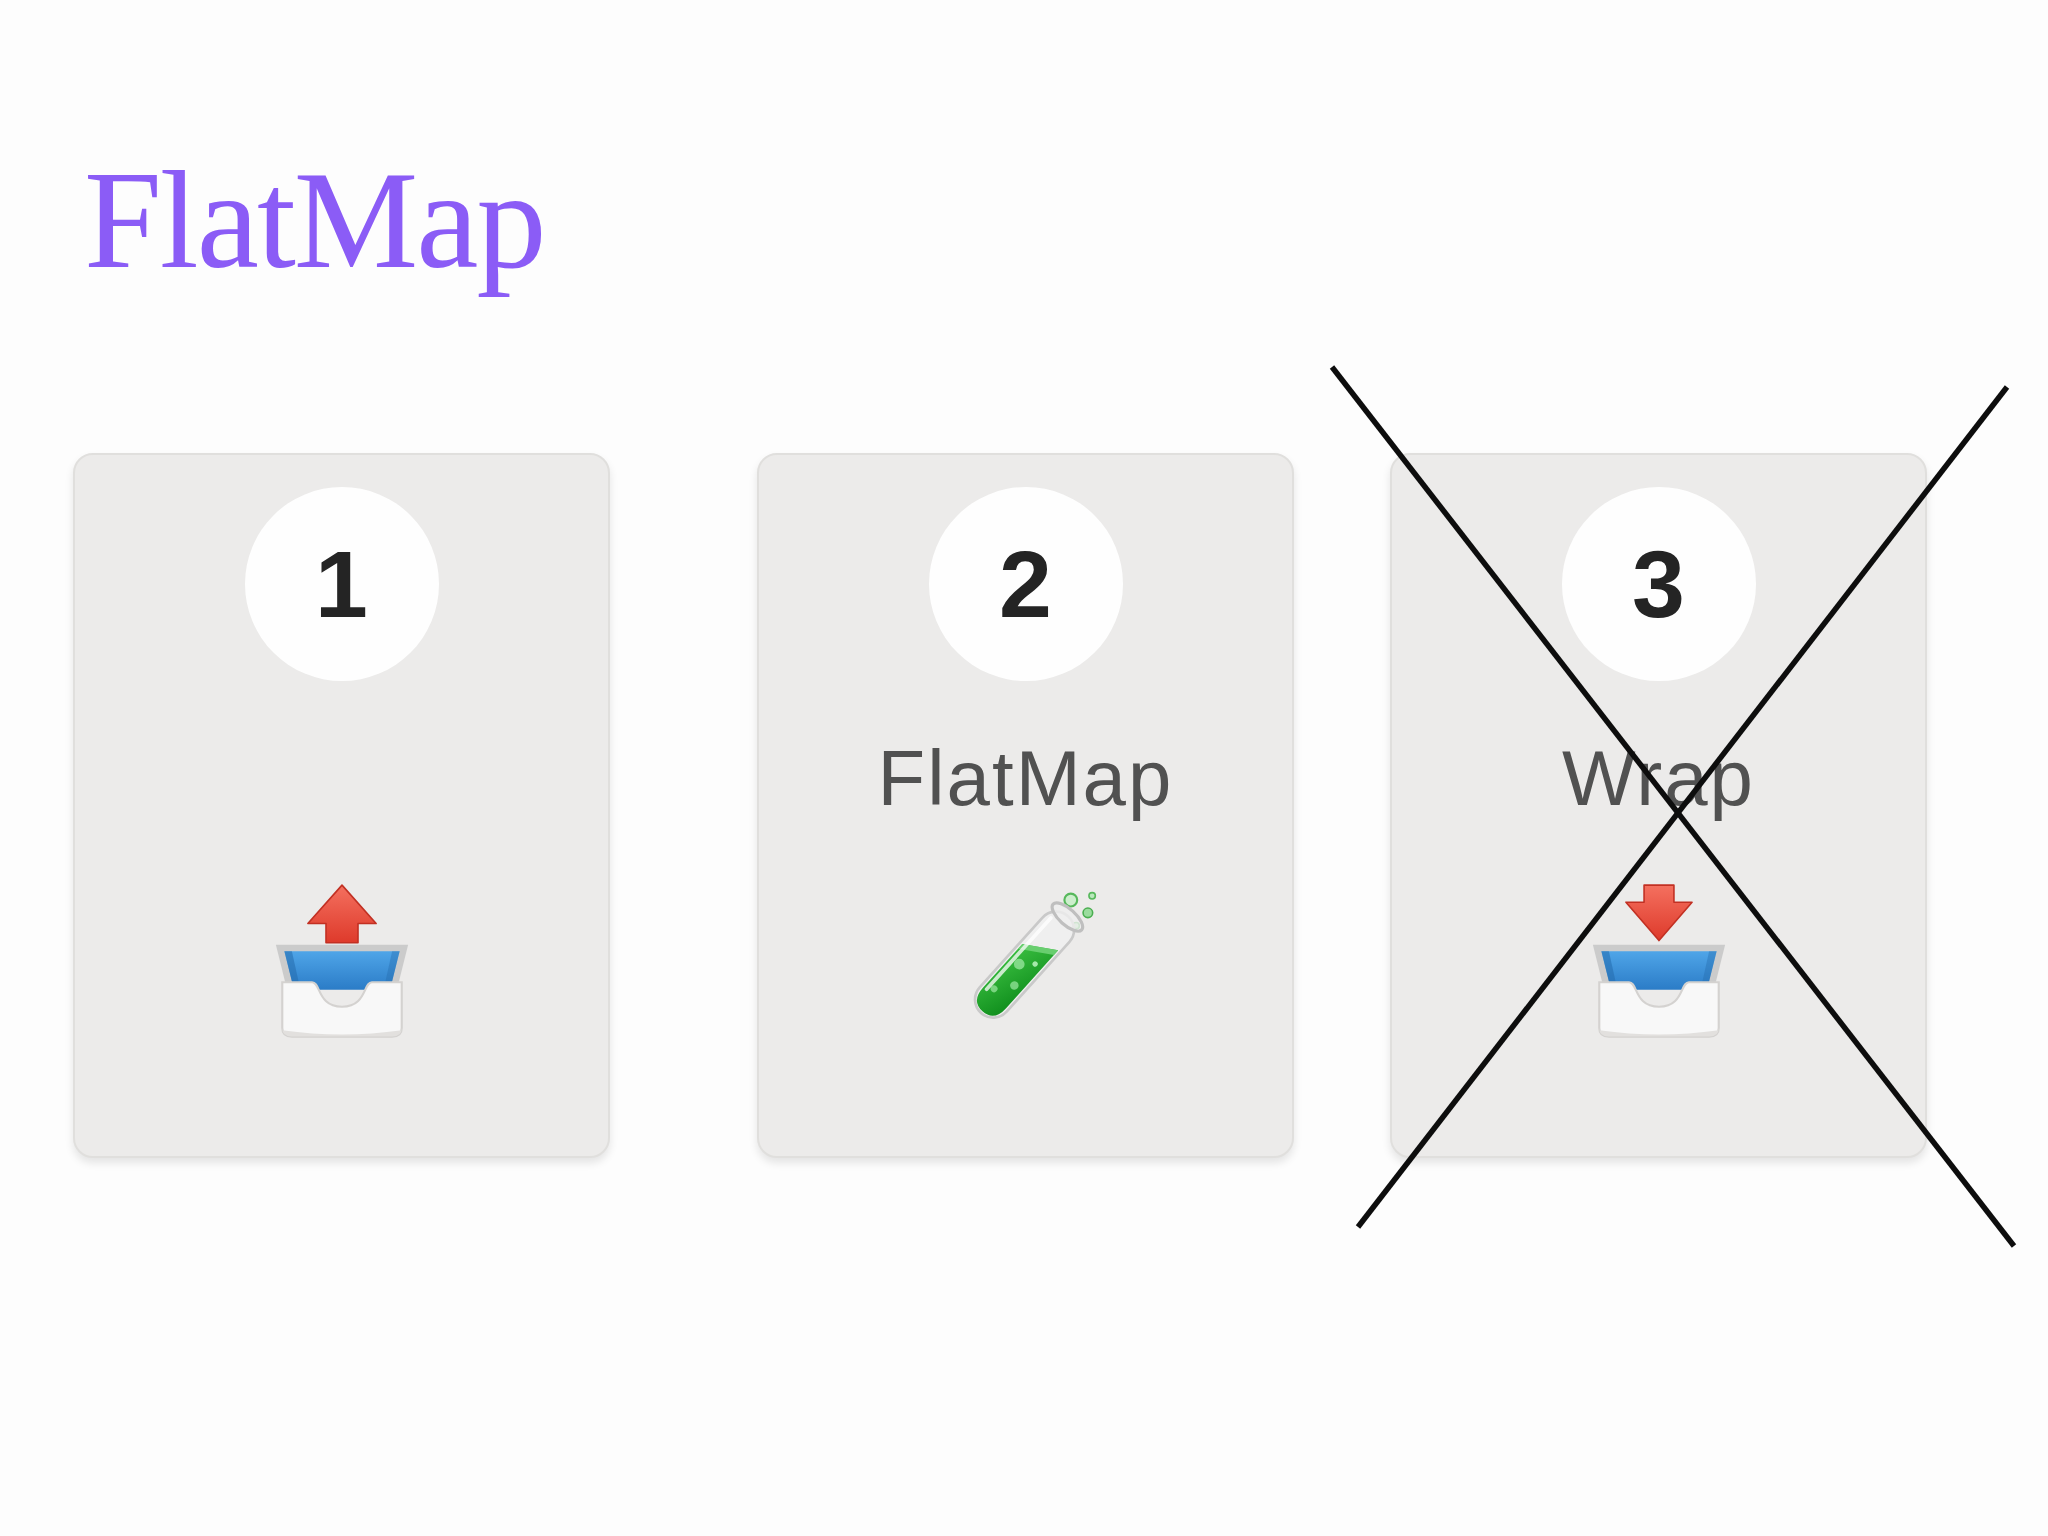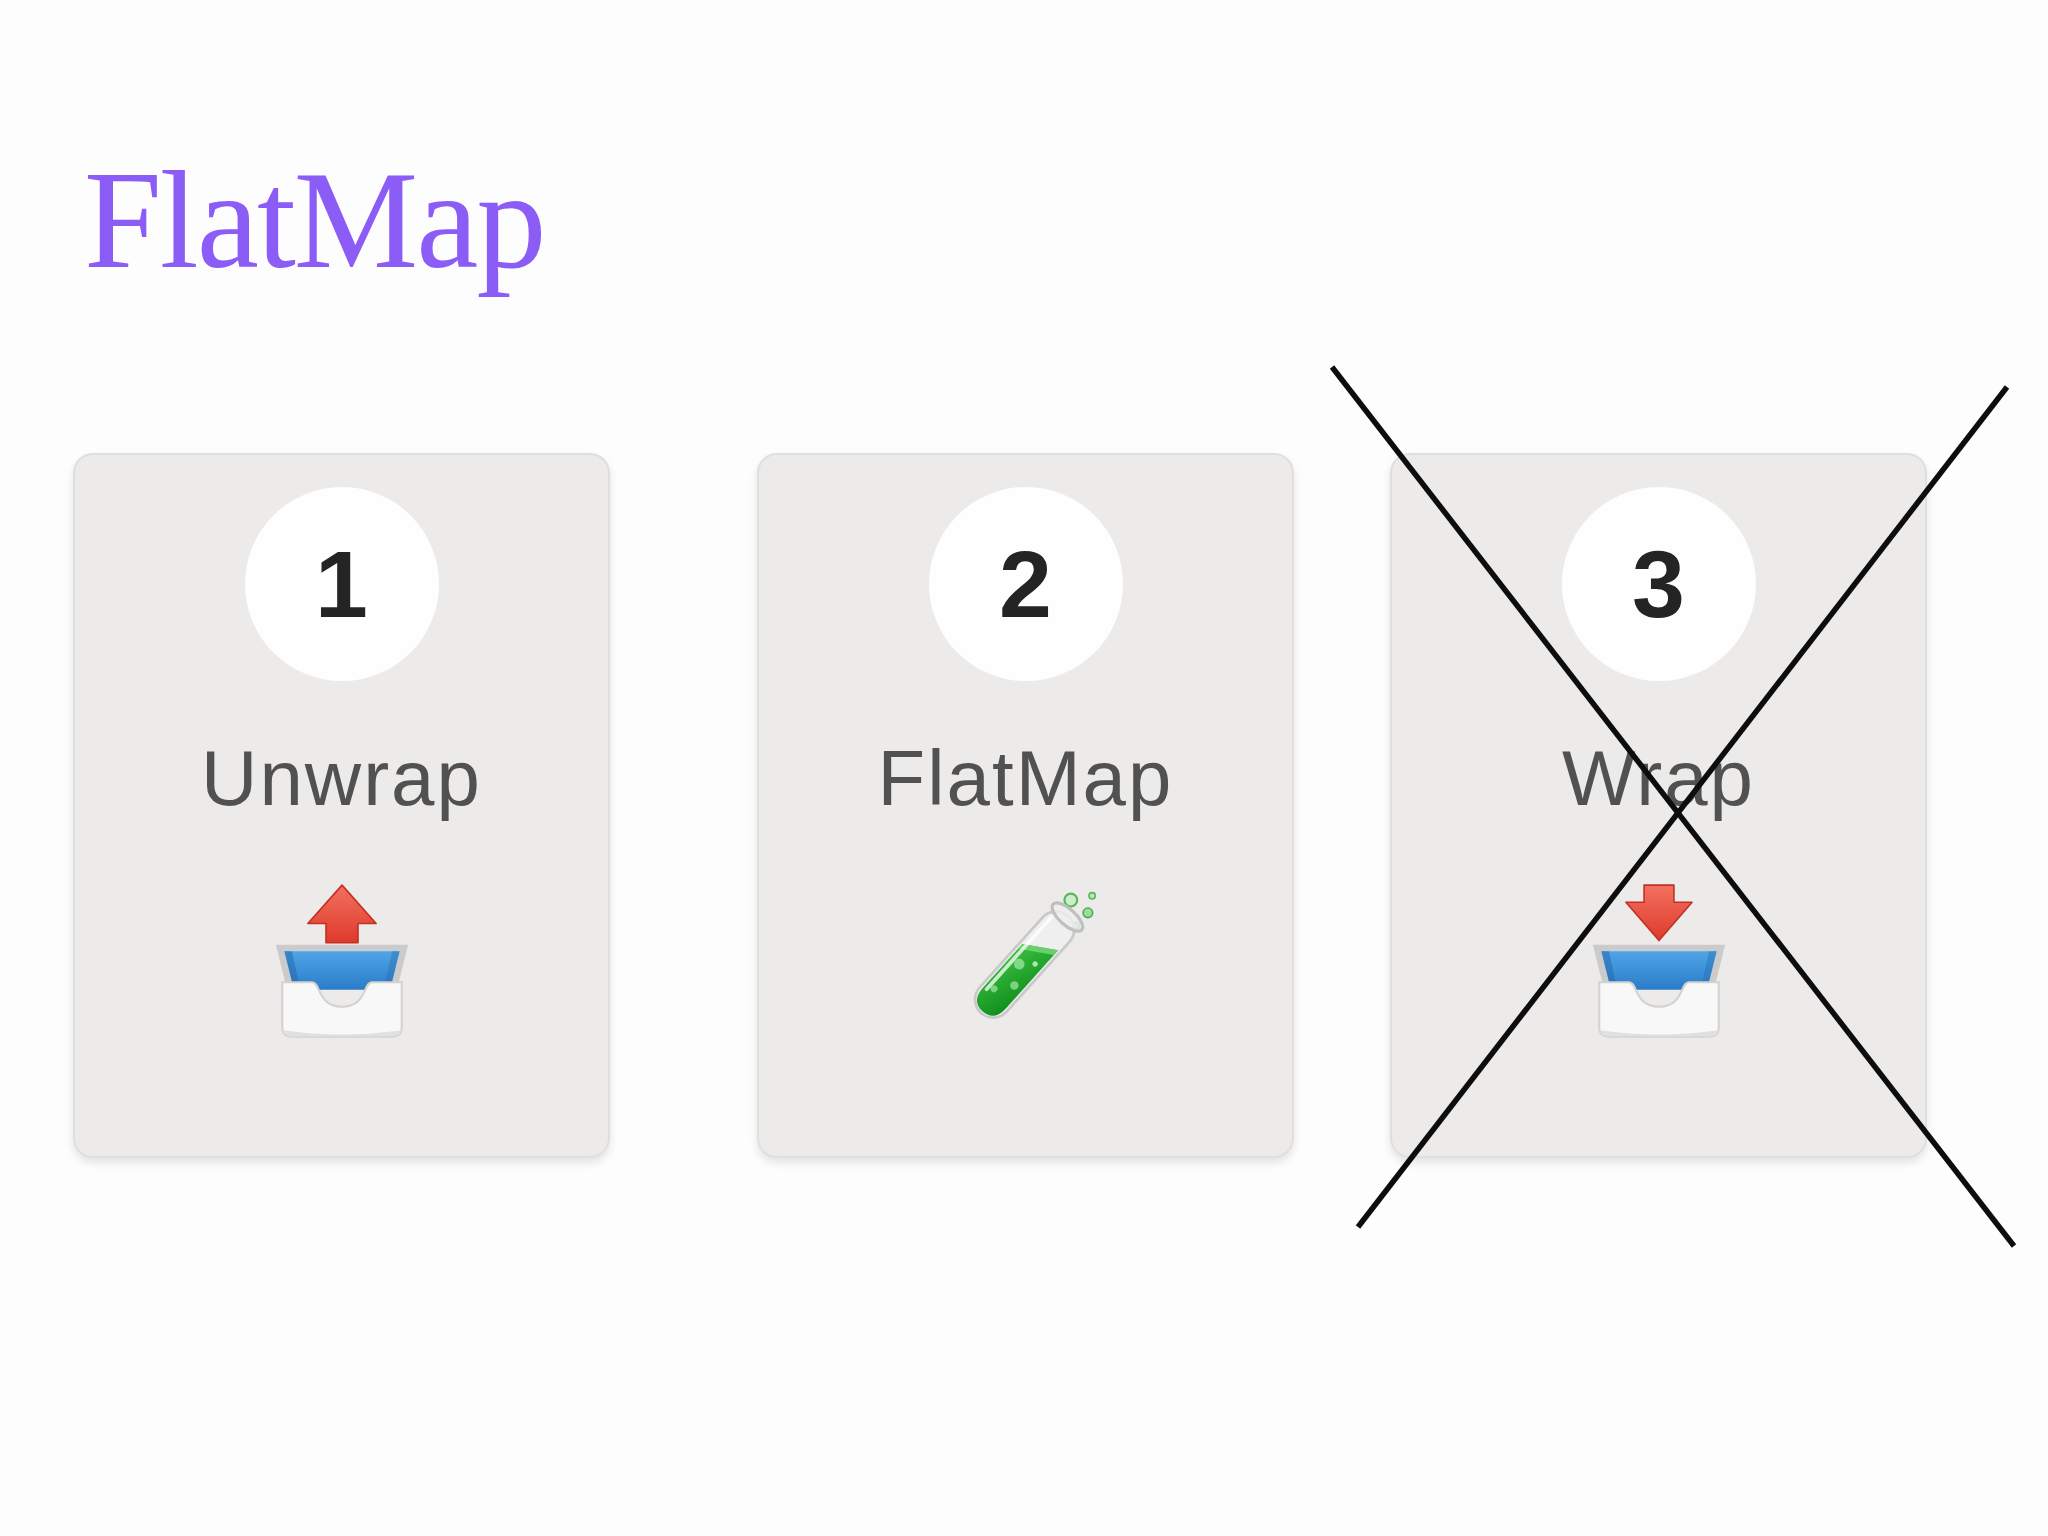--- a/index.html
+++ b/index.html
@@ -54,21 +54,20 @@
 </style>
 </head>
 <body>
 
 <div class="title">FlatMap</div>
 
 <div class="card c1">
   <div class="badge">
     <span class="badge-num">1</span>
   </div>
-  <div class="step-label">Unwrap</div>
   <div class="icon-slot">
     <svg viewBox="0 0 150 150" xmlns="http://www.w3.org/2000/svg">
       <defs>
         <linearGradient id="redUp" x1="0" y1="0" x2="0" y2="1">
           <stop offset="0" stop-color="#F4705F"></stop>
             <stop offset="1" stop-color="#DE3A2B"></stop>
         </linearGradient>
         <linearGradient id="blueIn1" x1="0" y1="0" x2="0" y2="1">
           <stop offset="0" stop-color="#4FA5E8"></stop>
             <stop offset="1" stop-color="#2B7CC7"></stop>

